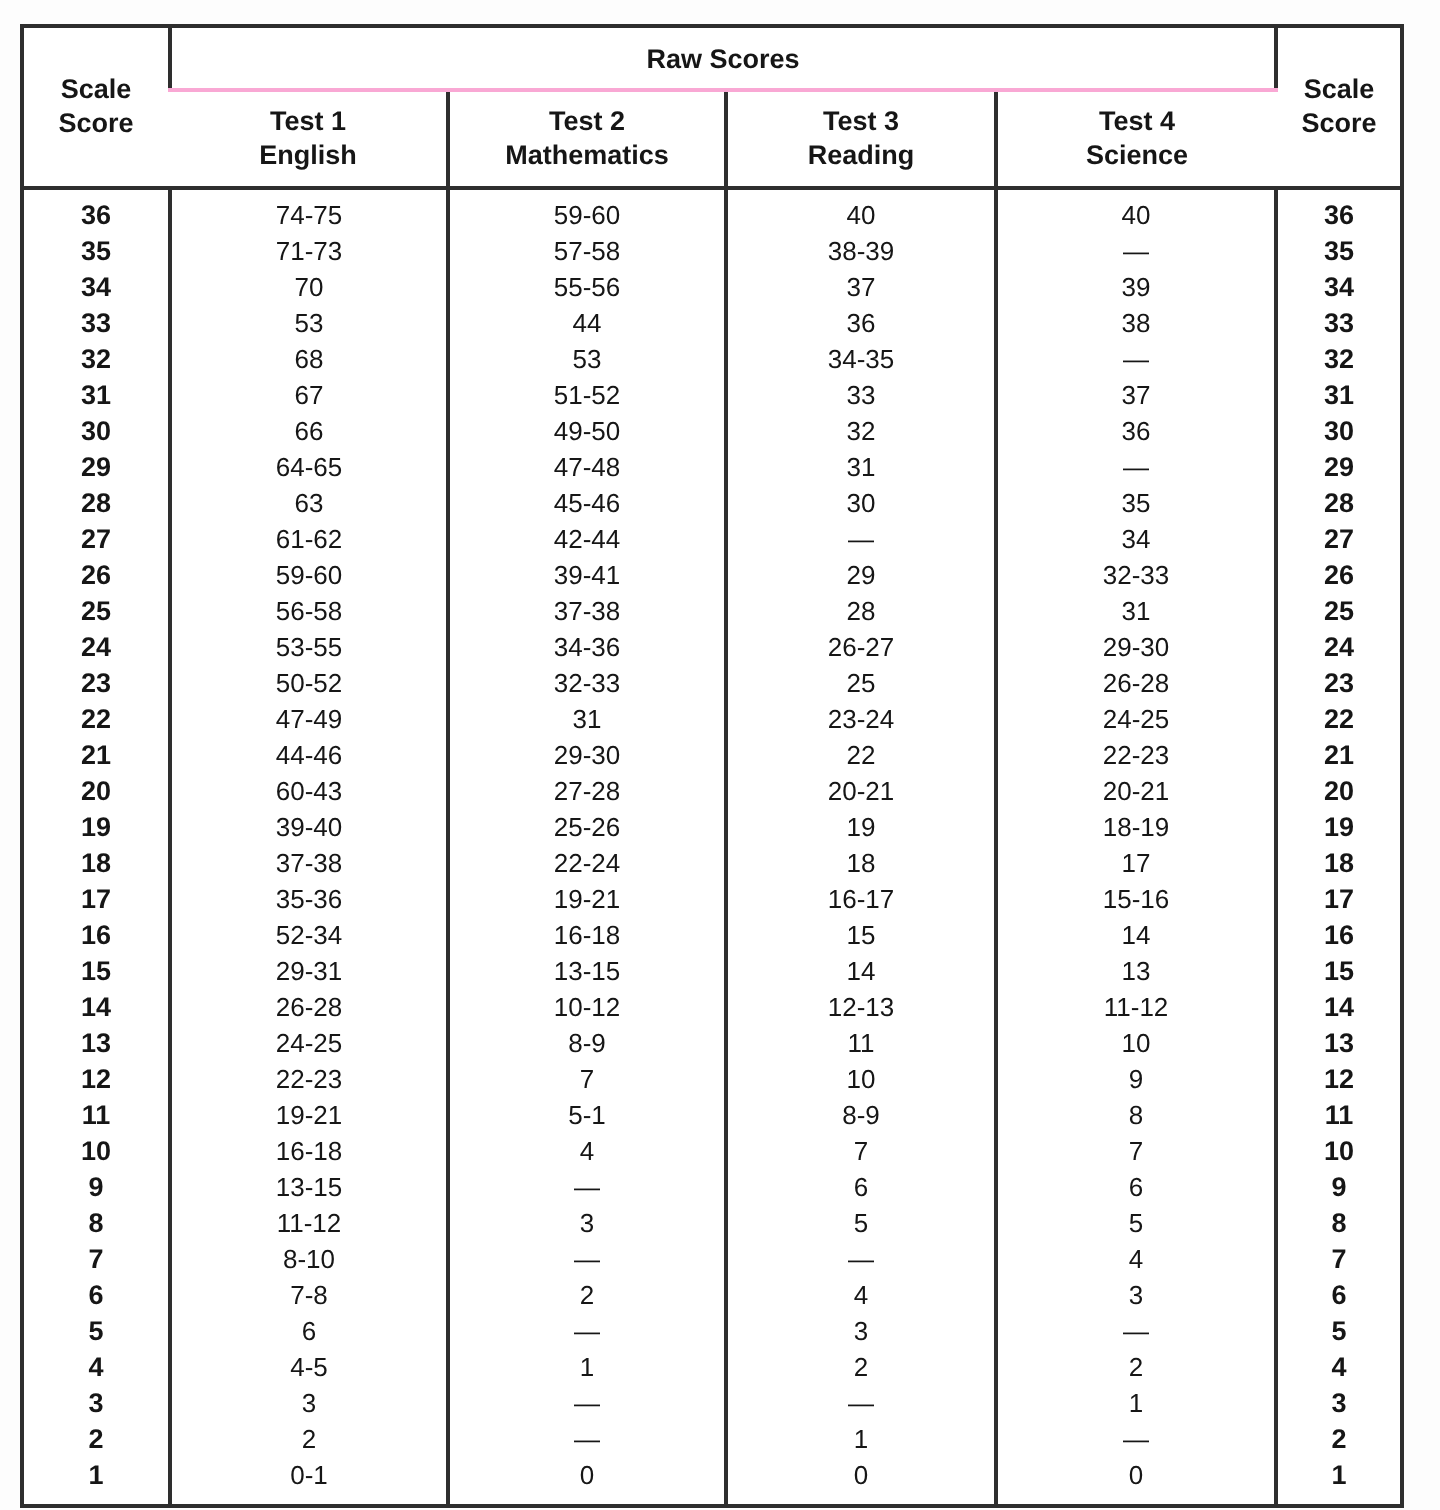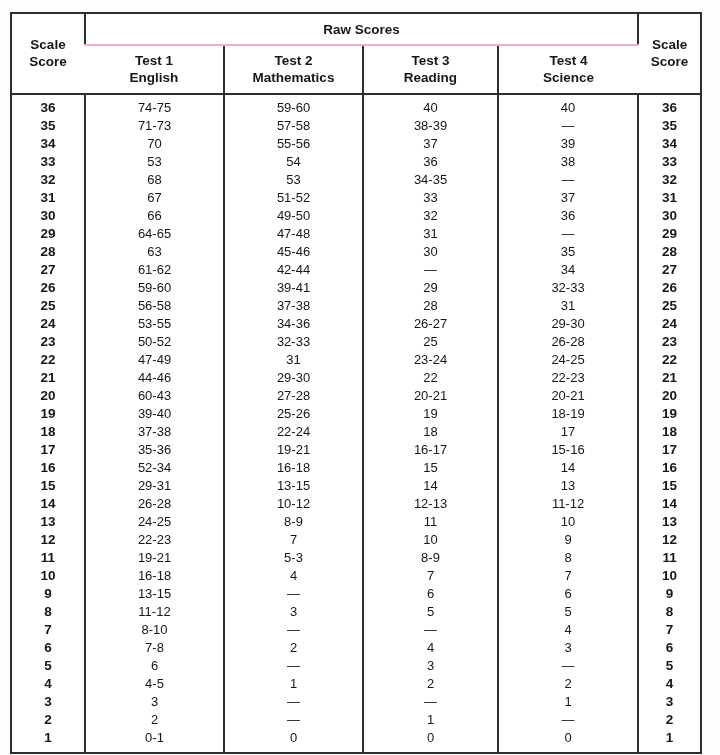--- a/index.html
+++ b/index.html
@@ -133,21 +133,21 @@
           <td class="scale-cell">34</td>
           <td>70</td>
           <td>55-56</td>
           <td>37</td>
           <td>39</td>
           <td class="scale-cell">34</td>
         </tr>
         <tr>
           <td class="scale-cell">33</td>
           <td>53</td>
-          <td>54</td>
+          <td>44</td>
           <td>36</td>
           <td>38</td>
           <td class="scale-cell">33</td>
         </tr>
         <tr>
           <td class="scale-cell">32</td>
           <td>68</td>
           <td>53</td>
           <td>34-35</td>
           <td>—</td>
@@ -309,21 +309,21 @@
           <td class="scale-cell">12</td>
           <td>22-23</td>
           <td>7</td>
           <td>10</td>
           <td>9</td>
           <td class="scale-cell">12</td>
         </tr>
         <tr>
           <td class="scale-cell">11</td>
           <td>19-21</td>
-          <td>5-3</td>
+          <td>5-1</td>
           <td>8-9</td>
           <td>8</td>
           <td class="scale-cell">11</td>
         </tr>
         <tr>
           <td class="scale-cell">10</td>
           <td>16-18</td>
           <td>4</td>
           <td>7</td>
           <td>7</td>

